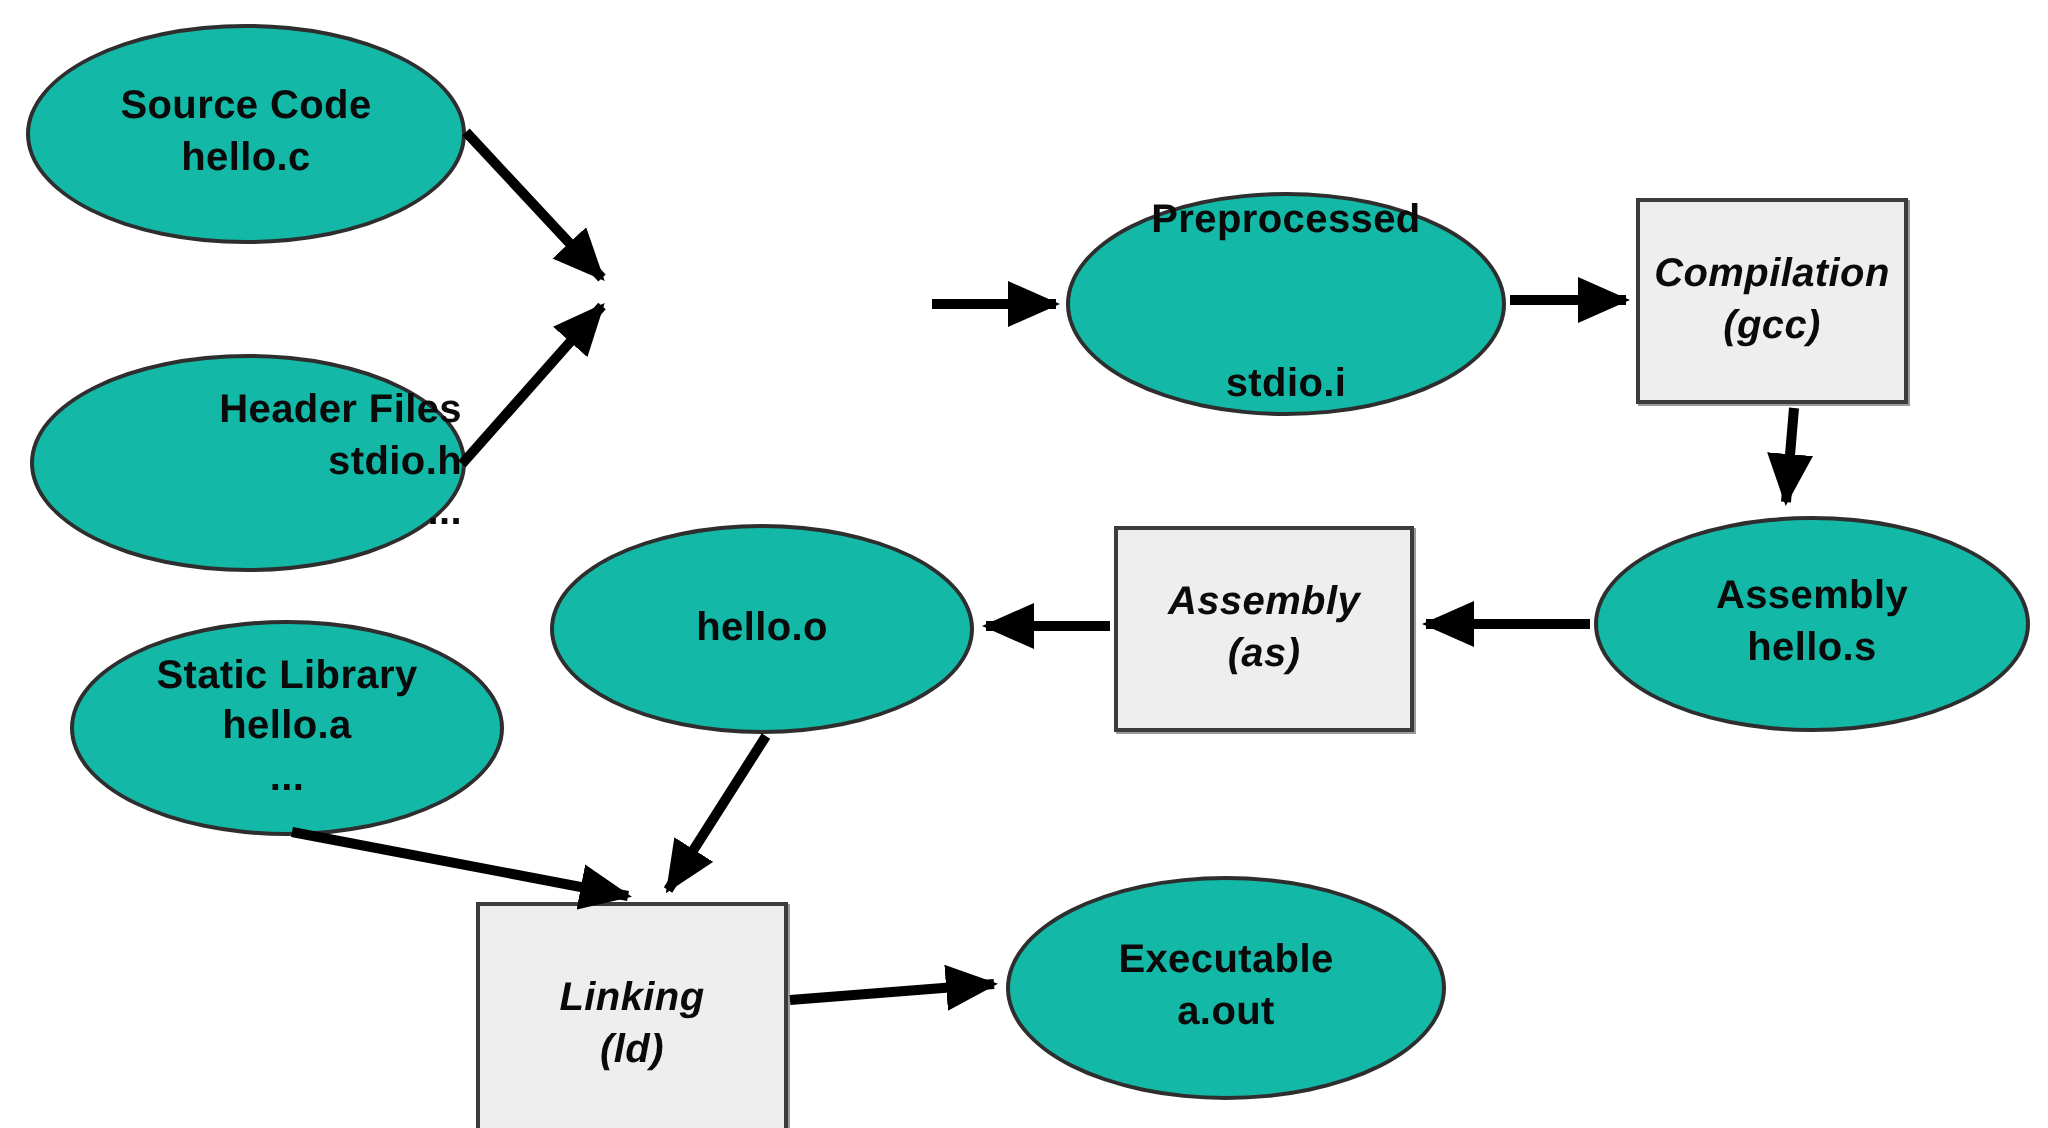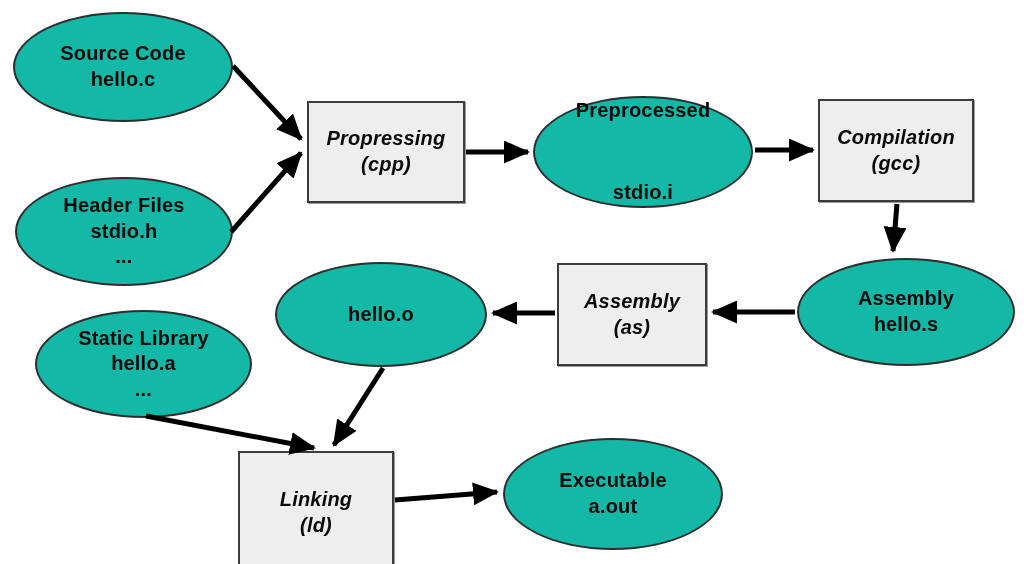--- a/index.html
+++ b/index.html
@@ -77,37 +77,33 @@
         <line x1="146" y1="416" x2="314" y2="448" stroke="#000000" stroke-width="5" marker-end="url(#arrowhead)"></line>
         <line x1="395" y1="500" x2="497" y2="492" stroke="#000000" stroke-width="5" marker-end="url(#arrowhead)"></line>
       </g>
   </svg>
 
   <div class="node ellipse" id="n-source_code" style="left:13px; top:12px; width:220px; height:110px;">
     <span>Source Code</span>
     <span>hello.c</span>
   </div>
 
-  <div class="node ellipse" id="n-header_files" style="left:15px; top:177px; width:218px; height:109px;">
+  <div class="node ellipse" id="n-header_files" style="left:15px; top:177px; width:218px; height:109px;align-items:flex-end;">
     <span>Header Files</span>
     <span>stdio.h</span>
     <span>...</span>
   </div>
 
-  <div class="node process" id="n-preprocessing" style="left:307px; top:101px; width:158px; height:102px;">
-    <span>Propressing</span>
-    <span>(cpp)</span>
-  </div>
 
   <div class="node ellipse" id="n-preprocessed" style="left:533px; top:96px; width:220px; height:112px;justify-content:space-between;">
     <span>Preprocessed</span>
     <span>stdio.i</span>
   </div>
 
-  <div class="node process" id="n-compilation" style="left:818px; top:99px; width:156px; height:103px;">
+  <div class="node process" id="n-compilation" style="left:818px; top:99px; width:136px; height:103px;">
     <span>Compilation</span>
     <span>(gcc)</span>
   </div>
 
   <div class="node ellipse" id="n-assembly_file" style="left:797px; top:258px; width:218px; height:108px;">
     <span>Assembly</span>
     <span>hello.s</span>
   </div>
 
   <div class="node process" id="n-assembler" style="left:557px; top:263px; width:150px; height:103px;">

